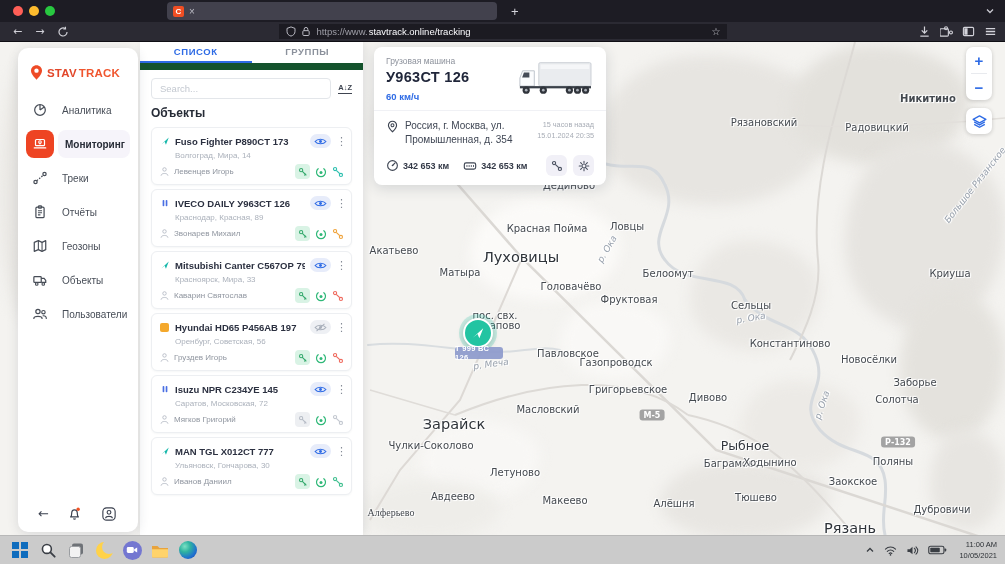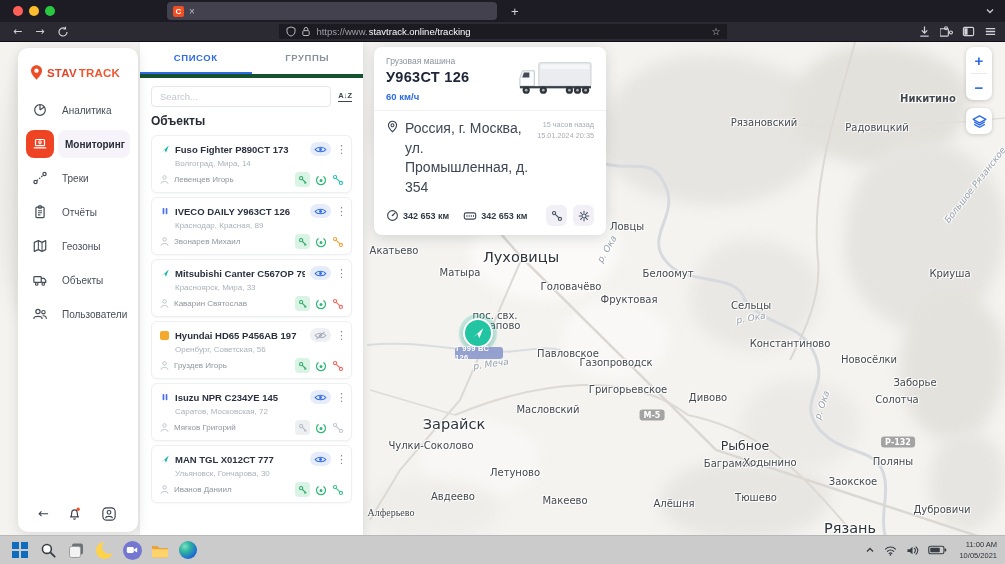--- a/index.html
+++ b/index.html
@@ -70,21 +70,21 @@
   .menu-item.active .mi-icon{background:#ee4423;border-radius:8px;color:#fff;}
   .mi-label{flex:1;font-size:10px;color:#474d57;padding-left:8px;height:28px;display:flex;align-items:center;border-radius:8px;}
   .menu-item.active .mi-label{background:#f6f4fa;color:#262b36;font-weight:bold;margin-left:4px;padding-left:7px;}
   .sb-footer{position:absolute;bottom:9px;left:0;right:0;display:flex;justify-content:space-around;
     align-items:center;padding:0 12px;color:#3c4250;}
   .sbf{font-family:"DejaVu Sans",sans-serif;font-size:13px;display:flex;align-items:center;}
 
   
   .list-panel{position:absolute;left:140px;top:42px;width:223px;height:493px;background:#fff;z-index:5;
     box-shadow:2px 0 8px rgba(50,60,80,.10);padding:0 11px;}
-  .tabs{display:flex;height:36px;margin:0 -11px;border-bottom:4px solid #14532d;}
+  .tabs{display:flex;height:28px;margin:0 -11px;border-bottom:7px solid #14532d;}
   .tab-l{flex:1;display:flex;align-items:center;justify-content:center;font-size:9.5px;font-weight:bold;
     letter-spacing:.6px;color:#8b919c;cursor:pointer;border-bottom:2px solid transparent;}
   .tab-l.active{color:#2e6be5;border-bottom-color:#2e6be5;}
   .search-row{display:flex;align-items:center;gap:7px;margin:8px 0 7px;}
   .search-input{flex:1;height:21px;border:1px solid #e3e6ea;border-radius:4px;font-size:9.5px;padding:0 8px;
     color:#454b57;outline:none;font-family:inherit;}
   .search-input::placeholder{color:#c3c8d0;}
   .sort-btn{font-size:7.5px;font-weight:bold;color:#3e4450;border-bottom:1px solid #3e4450;padding-bottom:1px;cursor:pointer;}
   .objects-title{font-size:12px;font-weight:bold;color:#262b36;margin:6px 0 7px;}
   .cards{display:flex;flex-direction:column;gap:4px;}
@@ -116,21 +116,21 @@
   
   .popup{position:absolute;left:374px;top:47px;width:232px;background:#fff;border-radius:8px;z-index:7;
     box-shadow:0 3px 14px rgba(40,50,70,.16);padding:9px 12px 9px;}
   .pp-cat{font-size:8.5px;color:#8d929c;}
   .pp-plate{font-size:14.5px;font-weight:bold;color:#20263a;margin-top:3px;letter-spacing:.3px;}
   .pp-speed{font-size:9.5px;font-weight:bold;color:#2e6be5;margin-top:6px;}
   .pp-truck{position:absolute;right:10px;top:13px;}
   .pp-divider{height:1px;background:#f0f1f5;margin:8px -12px;}
   .pp-addr-row{display:flex;gap:6px;}
   .pp-pin{color:#3c4350;flex:none;padding-top:1px;}
-  .pp-addr{flex:1;font-size:14px;color:#3f4654;line-height:1.4;}
+  .pp-addr{flex:1;font-size:10px;color:#3f4654;line-height:1.4;}
   .pp-time{font-size:7.3px;color:#a8adb6;text-align:right;line-height:1.55;white-space:nowrap;}
   .pp-stats{display:flex;align-items:center;margin-top:8px;gap:5px;}
   .pp-stat{display:flex;align-items:center;gap:4px;font-size:9px;font-weight:bold;color:#343a48;}
   .pp-stat+.pp-stat{margin-left:9px;}
   .pp-ic{color:#3e4553;display:flex;}
   .pp-btns{margin-left:auto;display:flex;gap:6px;}
   .pp-btn{width:21px;height:21px;border:none;border-radius:6px;background:#f1f0f7;color:#4a5160;
     display:flex;align-items:center;justify-content:center;cursor:pointer;padding:0;}
 
   

